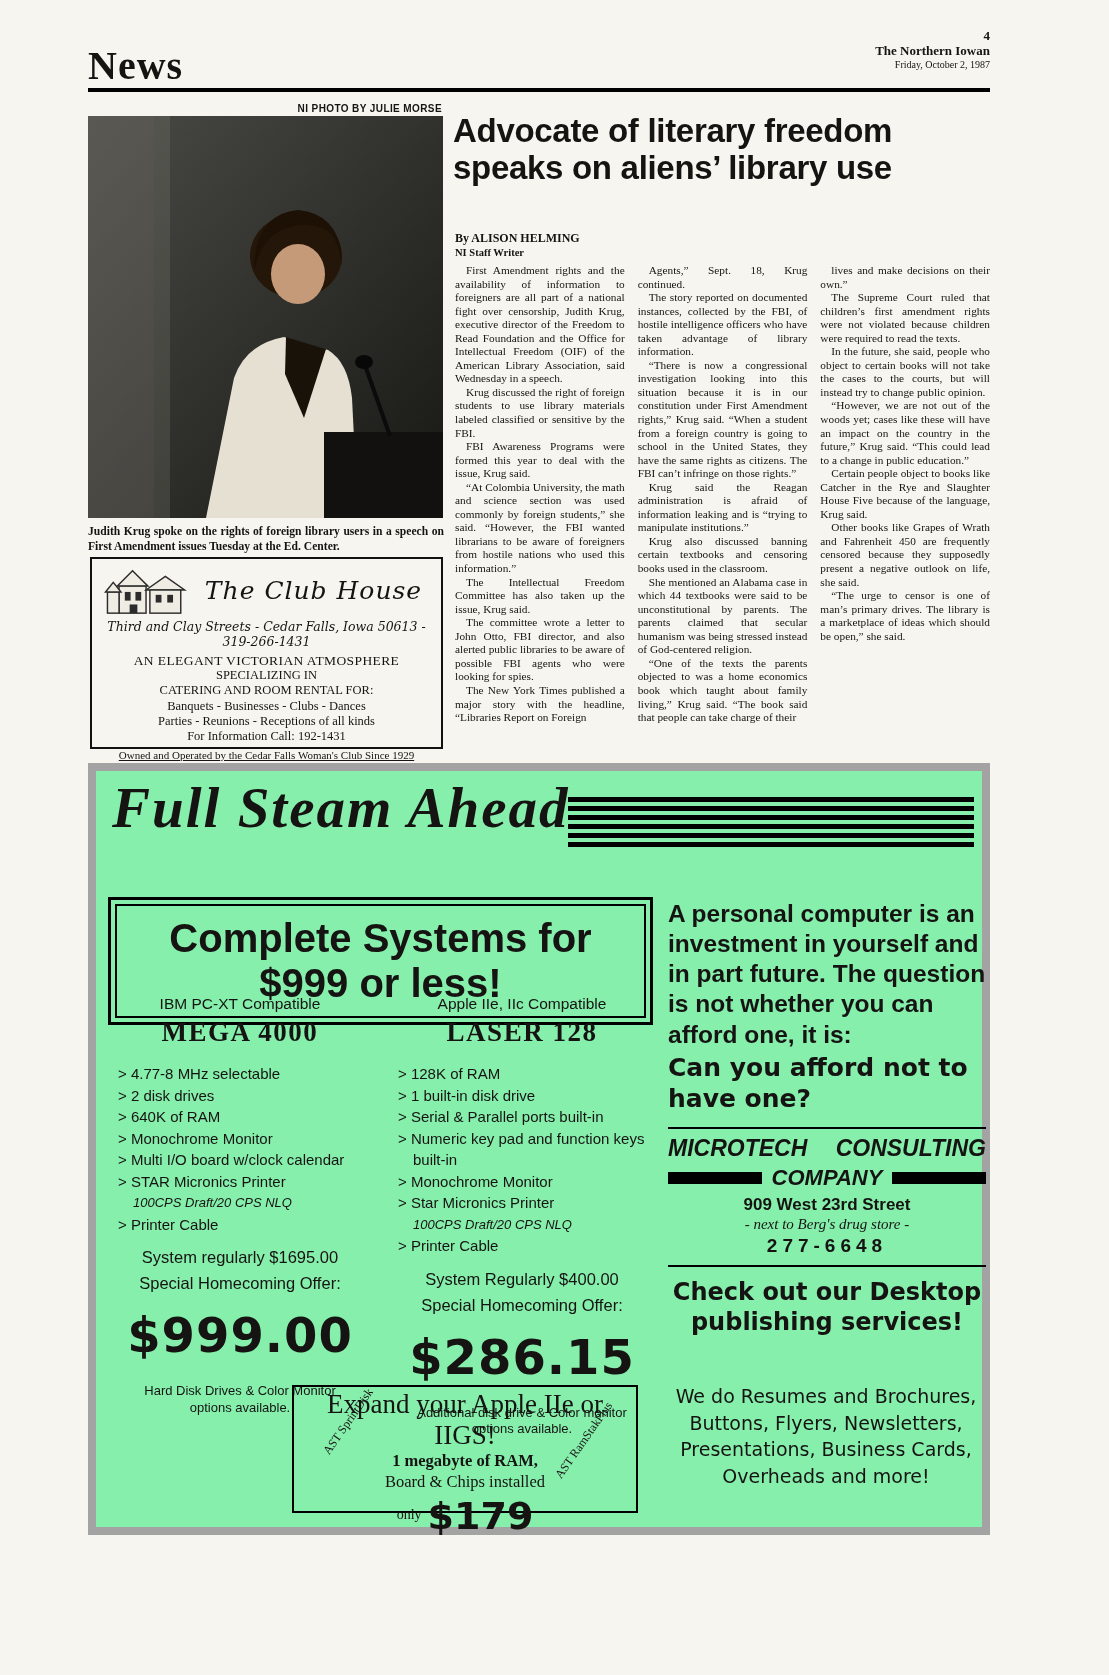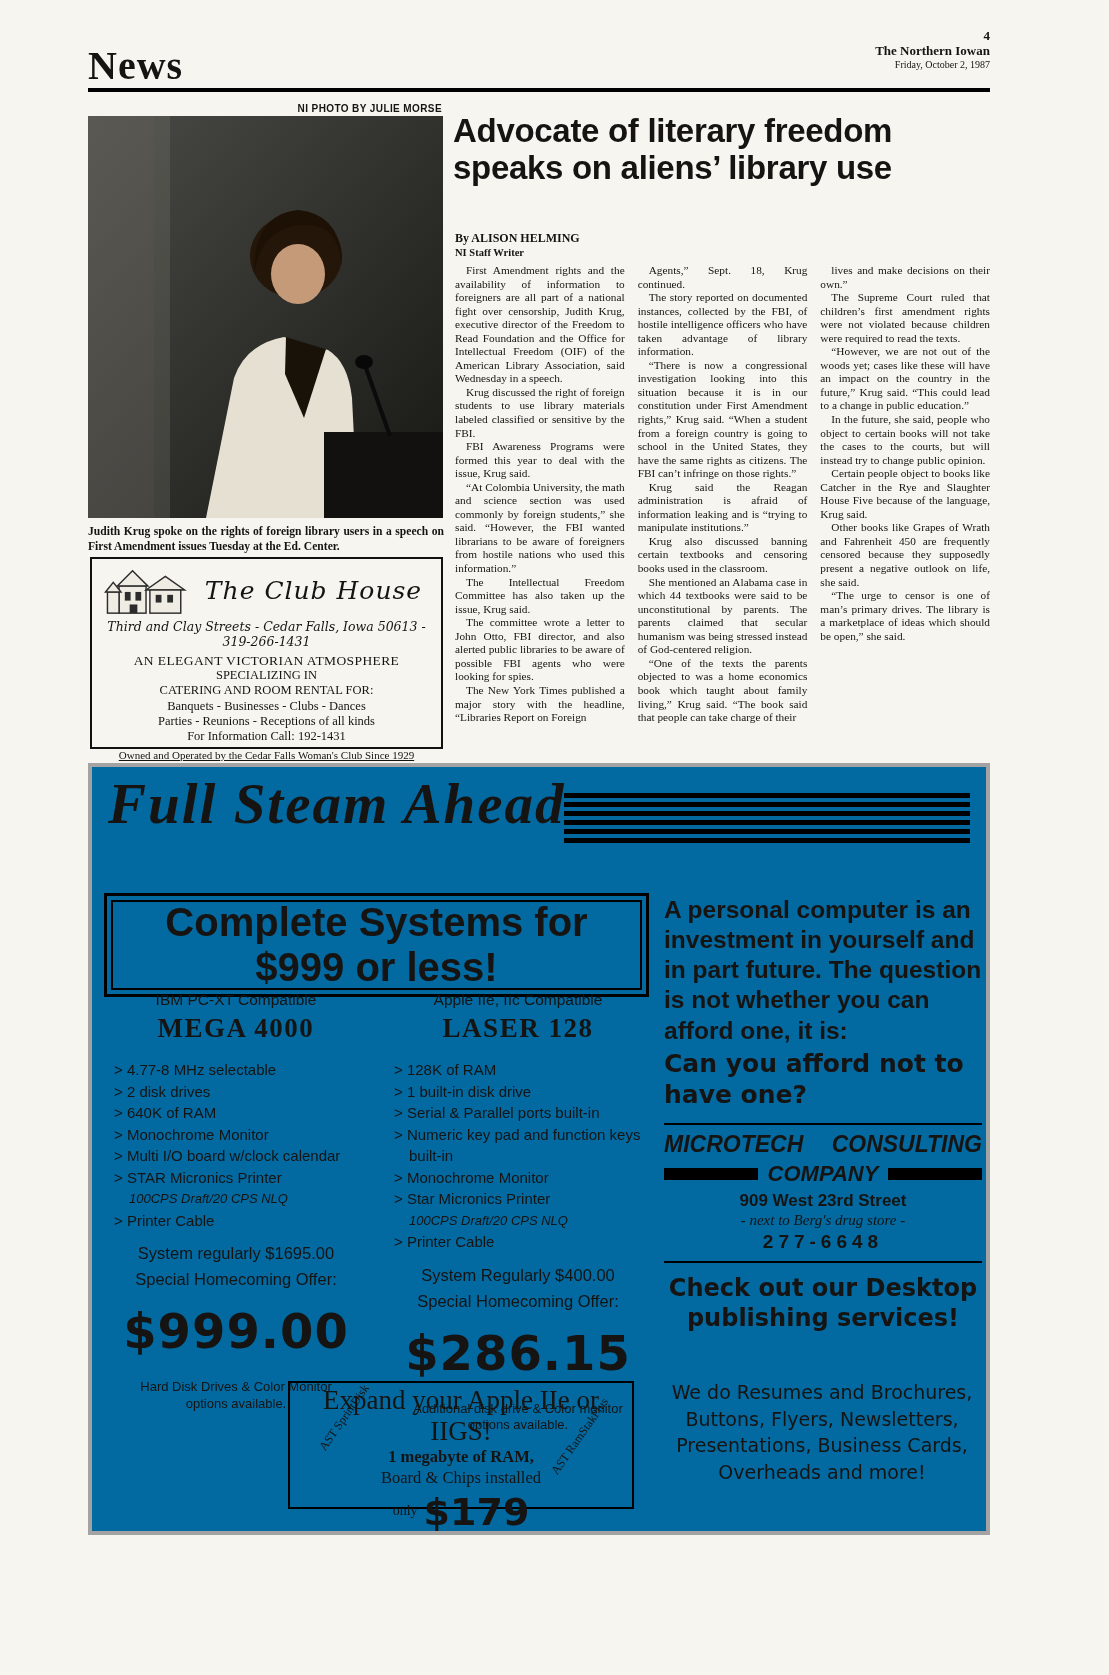--- a/index.html
+++ b/index.html
@@ -37,27 +37,27 @@
 
   
   .headline { left:453px; top:112px; width:540px; font-family:"Liberation Sans",sans-serif; font-weight:bold; font-size:33px; line-height:1.13; letter-spacing:-0.3px; }
   .byline { left:455px; top:231px; font-size:12px; font-weight:bold; }
   .byline-title { left:455px; top:247px; font-size:10.5px; font-weight:bold; }
   .article-cols { left:455px; top:264px; width:535px; height:492px; display:flex; gap:13px; overflow:hidden; }
   .article-col { flex:1; }
   .article-col p { font-size:11.3px; line-height:13.55px; text-align:justify; text-indent:11px; margin:0; }
 
   
-  .big-ad { left:88px; top:763px; width:902px; height:772px; border:4px solid #a3a3a3; background:#0369a1;text-decoration:underline; }
+  .big-ad { left:88px; top:763px; width:902px; height:772px; border:8px solid #a3a3a3; background:#86efac;text-decoration:underline; }
   .ad-headline { left:16px; top:4px; font-family:"Liberation Serif",serif; font-weight:bold; font-style:italic; font-size:57px; letter-spacing:2px; }
   .speed-lines { left:472px; top:26px; width:406px; }
   .speed-lines div { height:5px; background:#000; margin-bottom:4px; }
   .ad-tagline { left:16px; top:88px; width:862px; font-weight:bold; font-style:italic; font-size:26px; text-align:justify; text-align-last:justify; }
 
-  .offer-box { left:12px; top:126px; width:545px; height:104px; border:3px solid #000; padding:4px; }
+  .offer-box { left:12px; top:126px; width:545px; height:128px; border:3px solid #000; padding:4px; }
   .offer-box-inner { border:2px solid #000; height:100%; display:flex; flex-direction:column; justify-content:center; align-items:center; font-family:"Liberation Sans",sans-serif; font-weight:bold; font-size:40px; line-height:1.12; }
 
   .pitch-wrap { left:572px; top:128px; width:318px; }
   .pitch { font-family:"Liberation Sans",sans-serif; font-weight:bold; font-size:24.5px; line-height:1.23; }
   .pitch-em { font-family:"DejaVu Sans",sans-serif; font-weight:bold; font-size:25px; line-height:1.25; margin-top:2px; }
 
   .product-col { text-align:center; }
   .prod-0 { left:8px; top:224px; width:272px; }
   .prod-1 { left:288px; top:224px; width:276px; }
   .compat { font-family:"Liberation Sans",sans-serif; font-size:15.5px; }
@@ -182,22 +182,22 @@
         <p class="para">The story reported on documented instances, collected by the FBI, of hostile intelligence officers who have taken advantage of library information.</p>
         <p class="para">“There is now a congressional investigation looking into this situation because it is in our constitution under First Amendment rights,” Krug said. “When a student from a foreign country is going to school in the United States, they have the same rights as citizens. The FBI can’t infringe on those rights.”</p>
         <p class="para">Krug said the Reagan administration is afraid of information leaking and is “trying to manipulate institutions.”</p>
         <p class="para">Krug also discussed banning certain textbooks and censoring books used in the classroom.</p>
         <p class="para">She mentioned an Alabama case in which 44 textbooks were said to be unconstitutional by parents. The parents claimed that secular humanism was being stressed instead of God-centered religion.</p>
         <p class="para">“One of the texts the parents objected to was a home economics book which taught about family living,” Krug said. “The book said that people can take charge of their</p>
       </div>
     <div class="article-col">
         <p class="para">lives and make decisions on their own.”</p>
         <p class="para">The Supreme Court ruled that children’s first amendment rights were not violated because children were required to read the texts.</p>
+        <p class="para">In the future, she said, people who object to certain books will not take the cases to the courts, but will instead try to change public opinion.</p>
         <p class="para">“However, we are not out of the woods yet; cases like these will have an impact on the country in the future,” Krug said. “This could lead to a change in public education.”</p>
-        <p class="para">In the future, she said, people who object to certain books will not take the cases to the courts, but will instead try to change public opinion.</p>
         <p class="para">Certain people object to books like Catcher in the Rye and Slaughter House Five because of the language, Krug said.</p>
         <p class="para">Other books like Grapes of Wrath and Fahrenheit 450 are frequently censored because they supposedly present a negative outlook on life, she said.</p>
         <p class="para">“The urge to censor is one of man’s primary drives. The library is a marketplace of ideas which should be open,” she said.</p>
       </div>
   </div>
 
   <div class="abs big-ad">
     <div class="abs ad-headline">Full Steam Ahead</div>
     <div class="abs speed-lines">
       <div></div>

